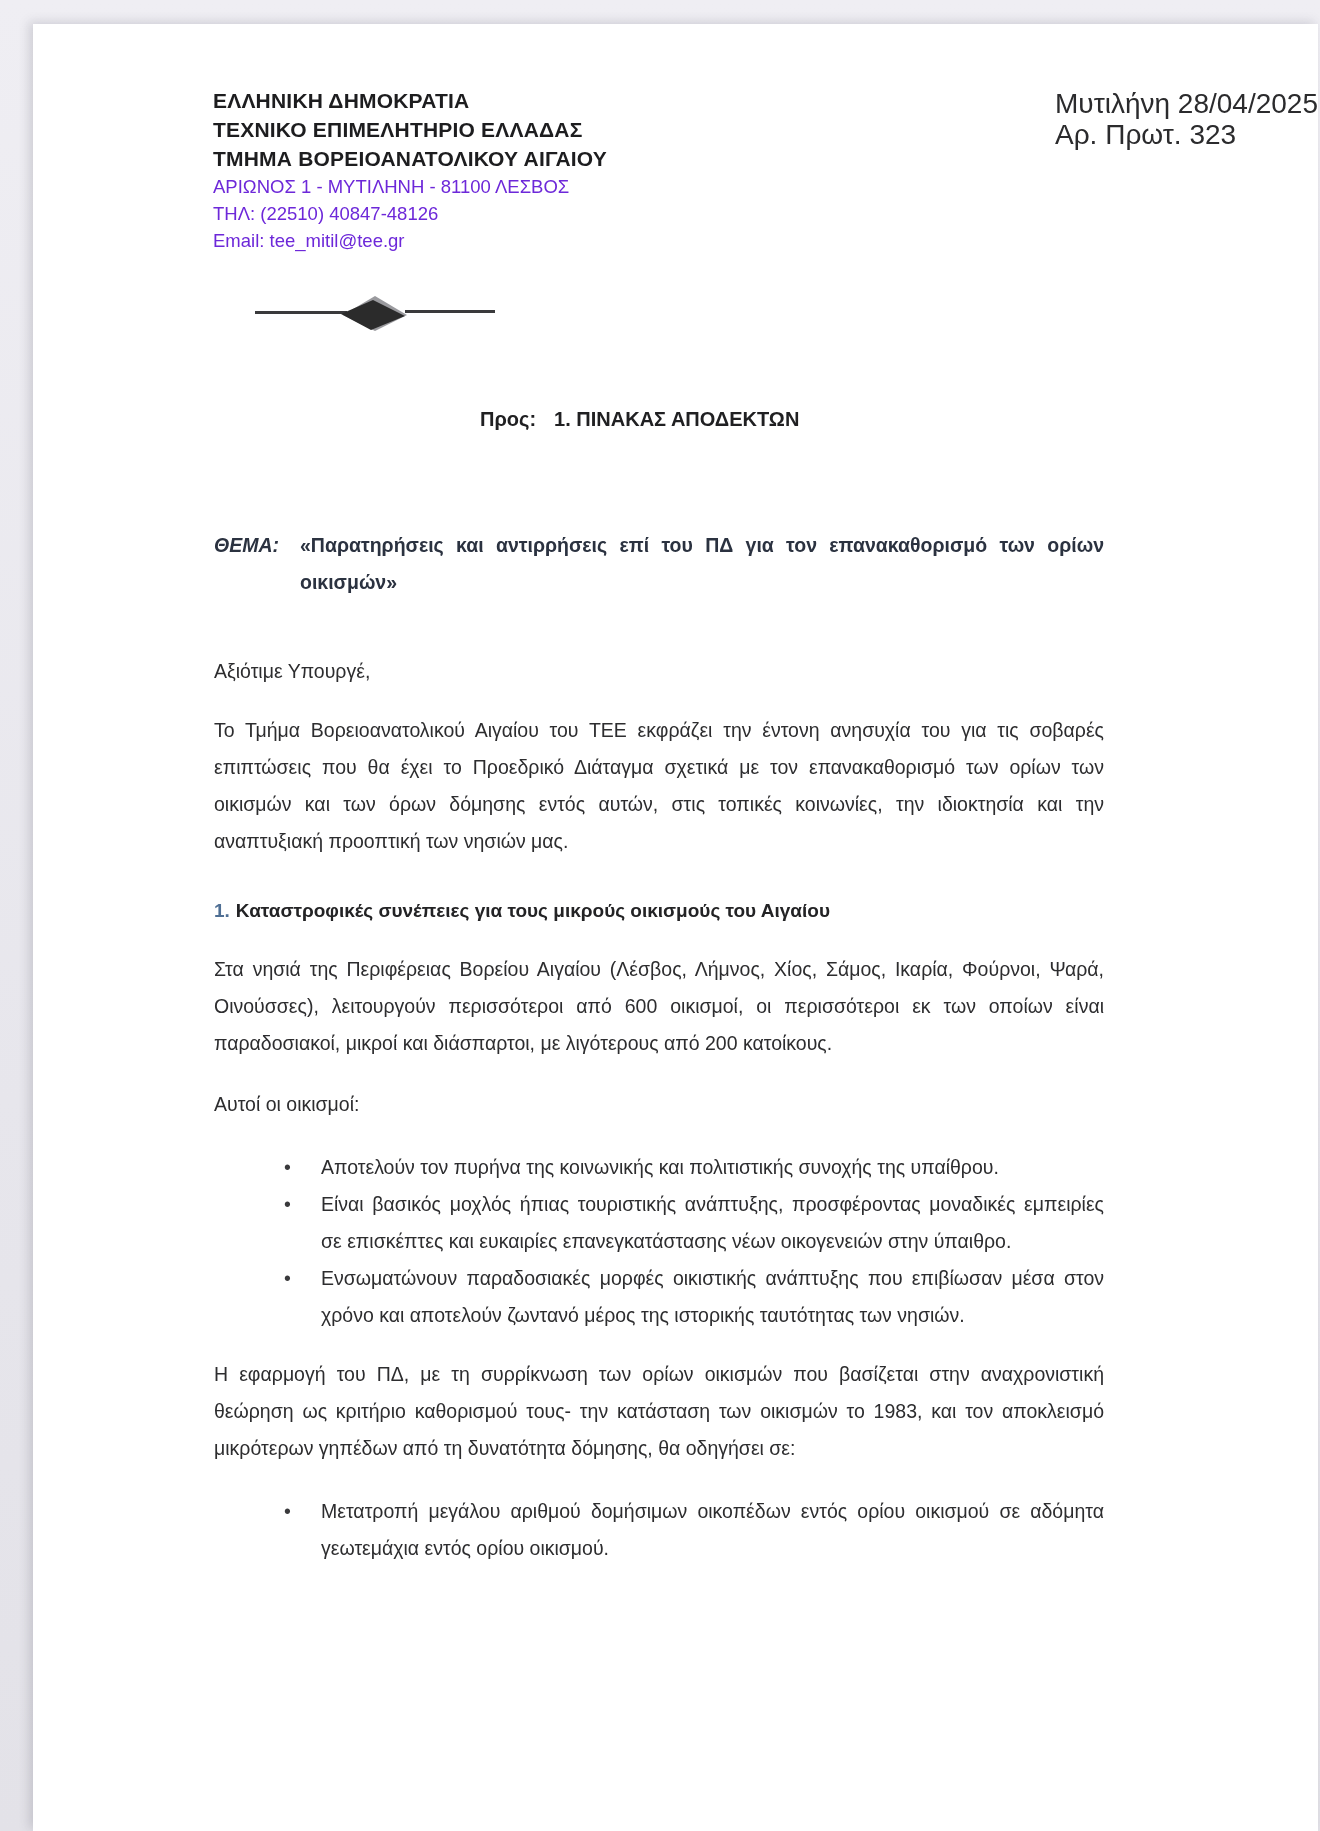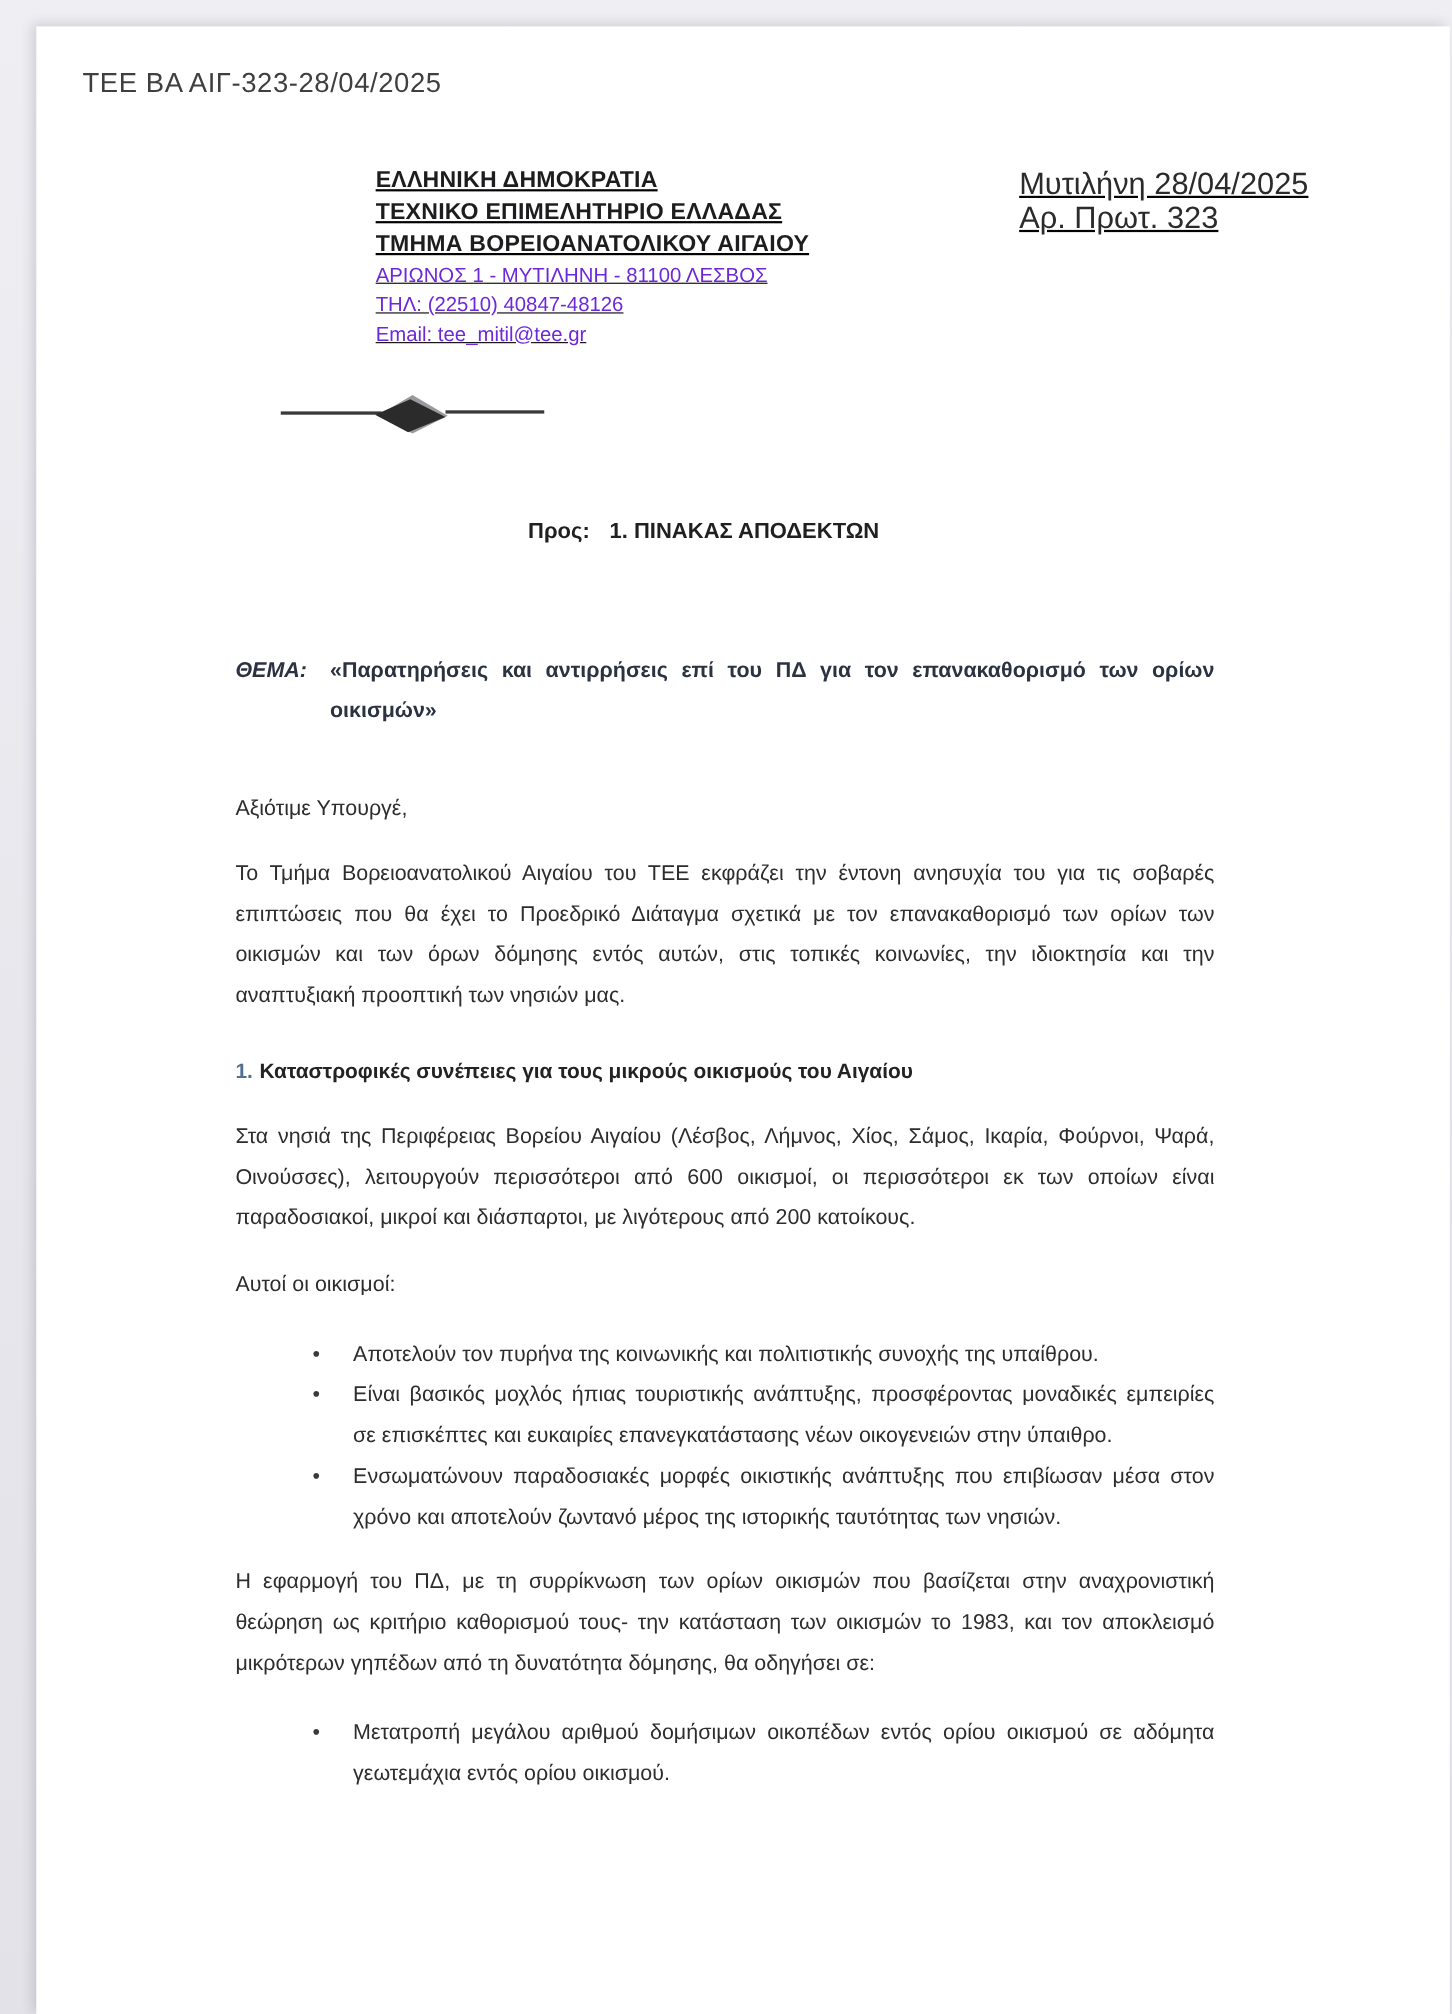--- a/index.html
+++ b/index.html
@@ -22,23 +22,22 @@
     padding: 30px 0 0 0;
   }
   .stamp {
     margin: 8px 0 0 42px;
     font-size: 25px;
     letter-spacing: 0.5px;
     color: #3f3f41;
   }
   .letterhead {
     display: flex;
-    justify-content: center;
-    margin-top: 58px;
-    text-decoration: underline;
+    justify-content: space-between;
+    margin-top: 32px;
   }
   .lh-left { margin-left: 180px; width: 560px; }
   .org-line {
     font-weight: bold;
     font-size: 21px;
     line-height: 29px;
     color: #1d1d1f;
     letter-spacing: 0.2px;
   }
   .contact-line {
@@ -108,21 +107,20 @@
     left: 70px;
     color: #3a3a3c;
   }
 </style>
 </head>
 <body>
 
 <div class="canvas">
   <div class="page">
 
-    <div class="stamp">ΤΕΕ ΒΑ ΑΙΓ-323-28/04/2025</div>
 
     <div class="letterhead">
       <div class="lh-left">
         <div class="org-line">ΕΛΛΗΝΙΚΗ ΔΗΜΟΚΡΑΤΙΑ</div>
         <div class="org-line">ΤΕΧΝΙΚΟ ΕΠΙΜΕΛΗΤΗΡΙΟ ΕΛΛΑΔΑΣ</div>
         <div class="org-line">ΤΜΗΜΑ ΒΟΡΕΙΟΑΝΑΤΟΛΙΚΟΥ ΑΙΓΑΙΟΥ</div>
         <div class="contact-line">ΑΡΙΩΝΟΣ 1 - ΜΥΤΙΛΗΝΗ - 81100 ΛΕΣΒΟΣ</div>
         <div class="contact-line">ΤΗΛ: (22510) 40847-48126</div>
         <div class="contact-line">Email: tee_mitil@tee.gr</div>
       </div>

